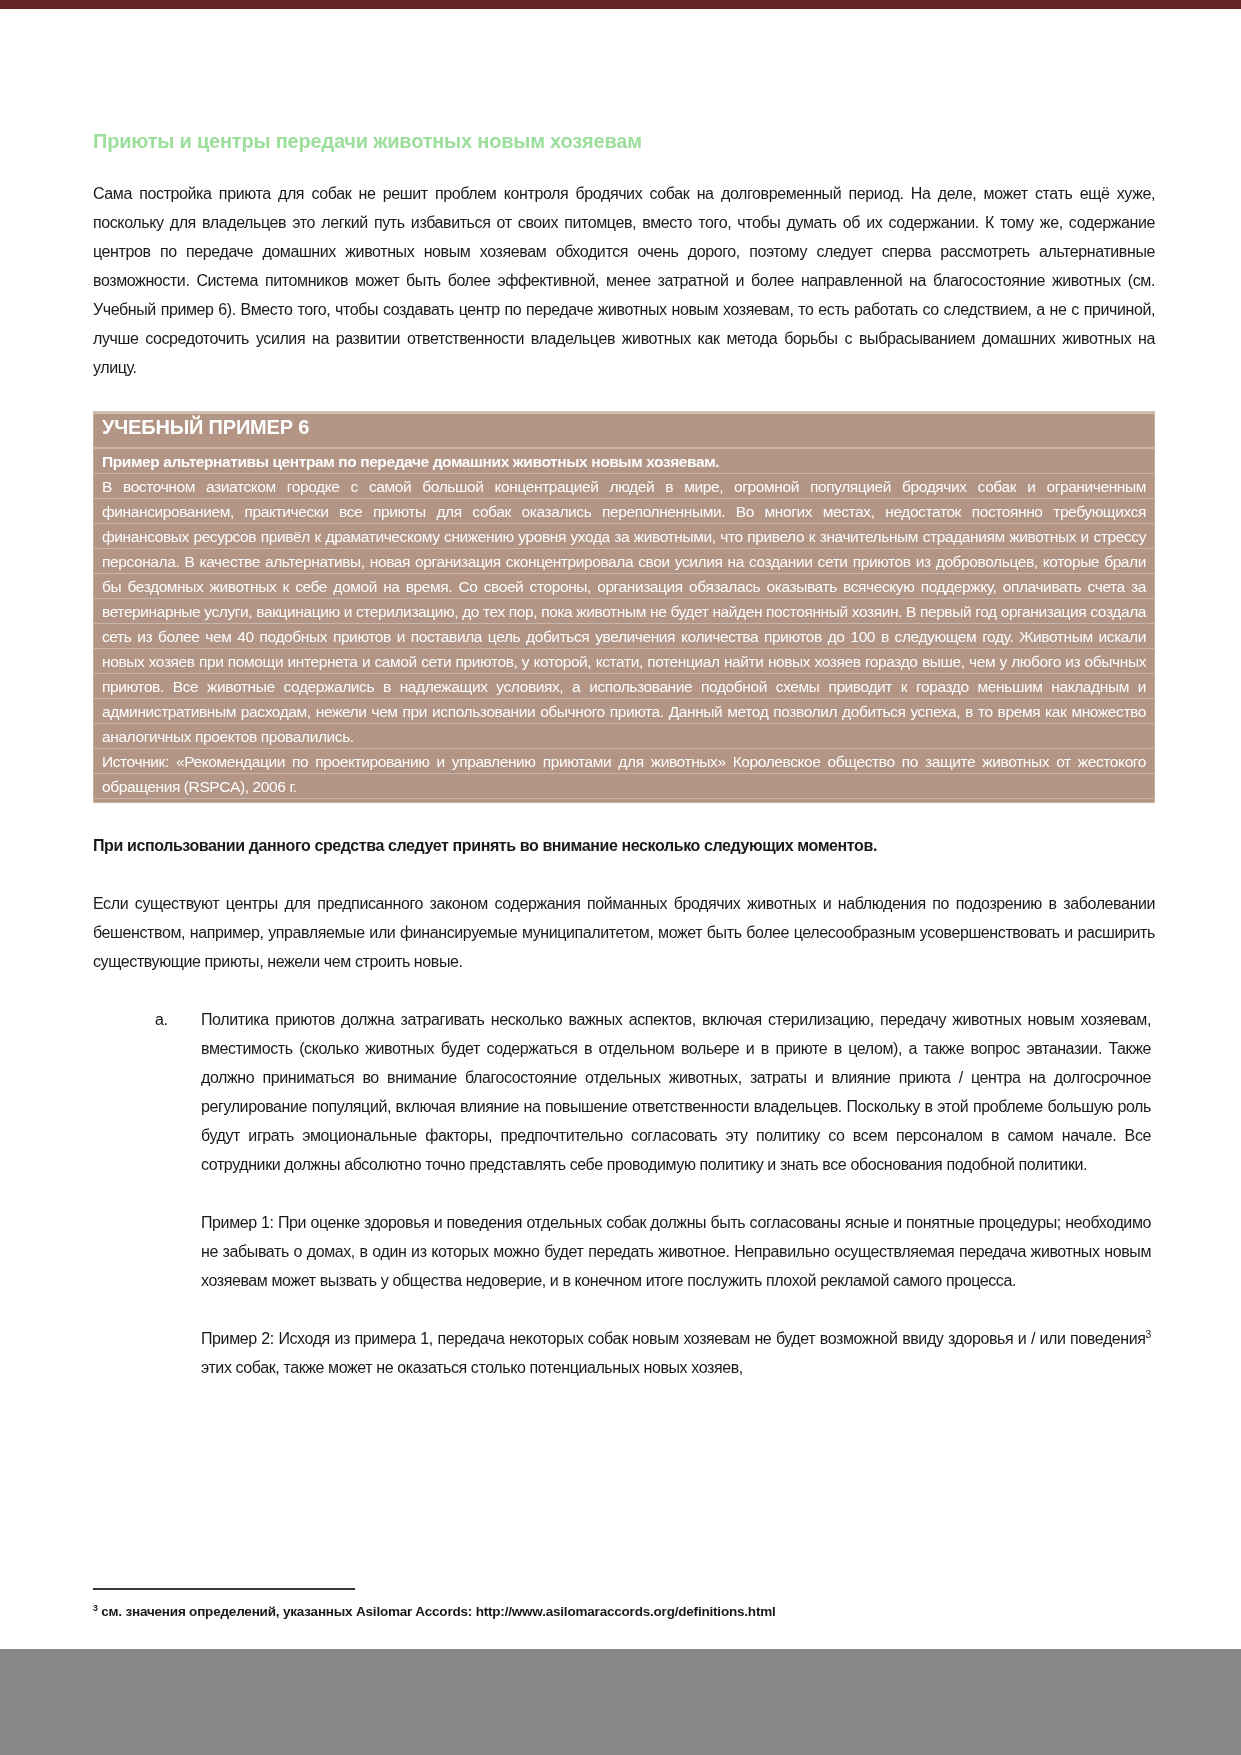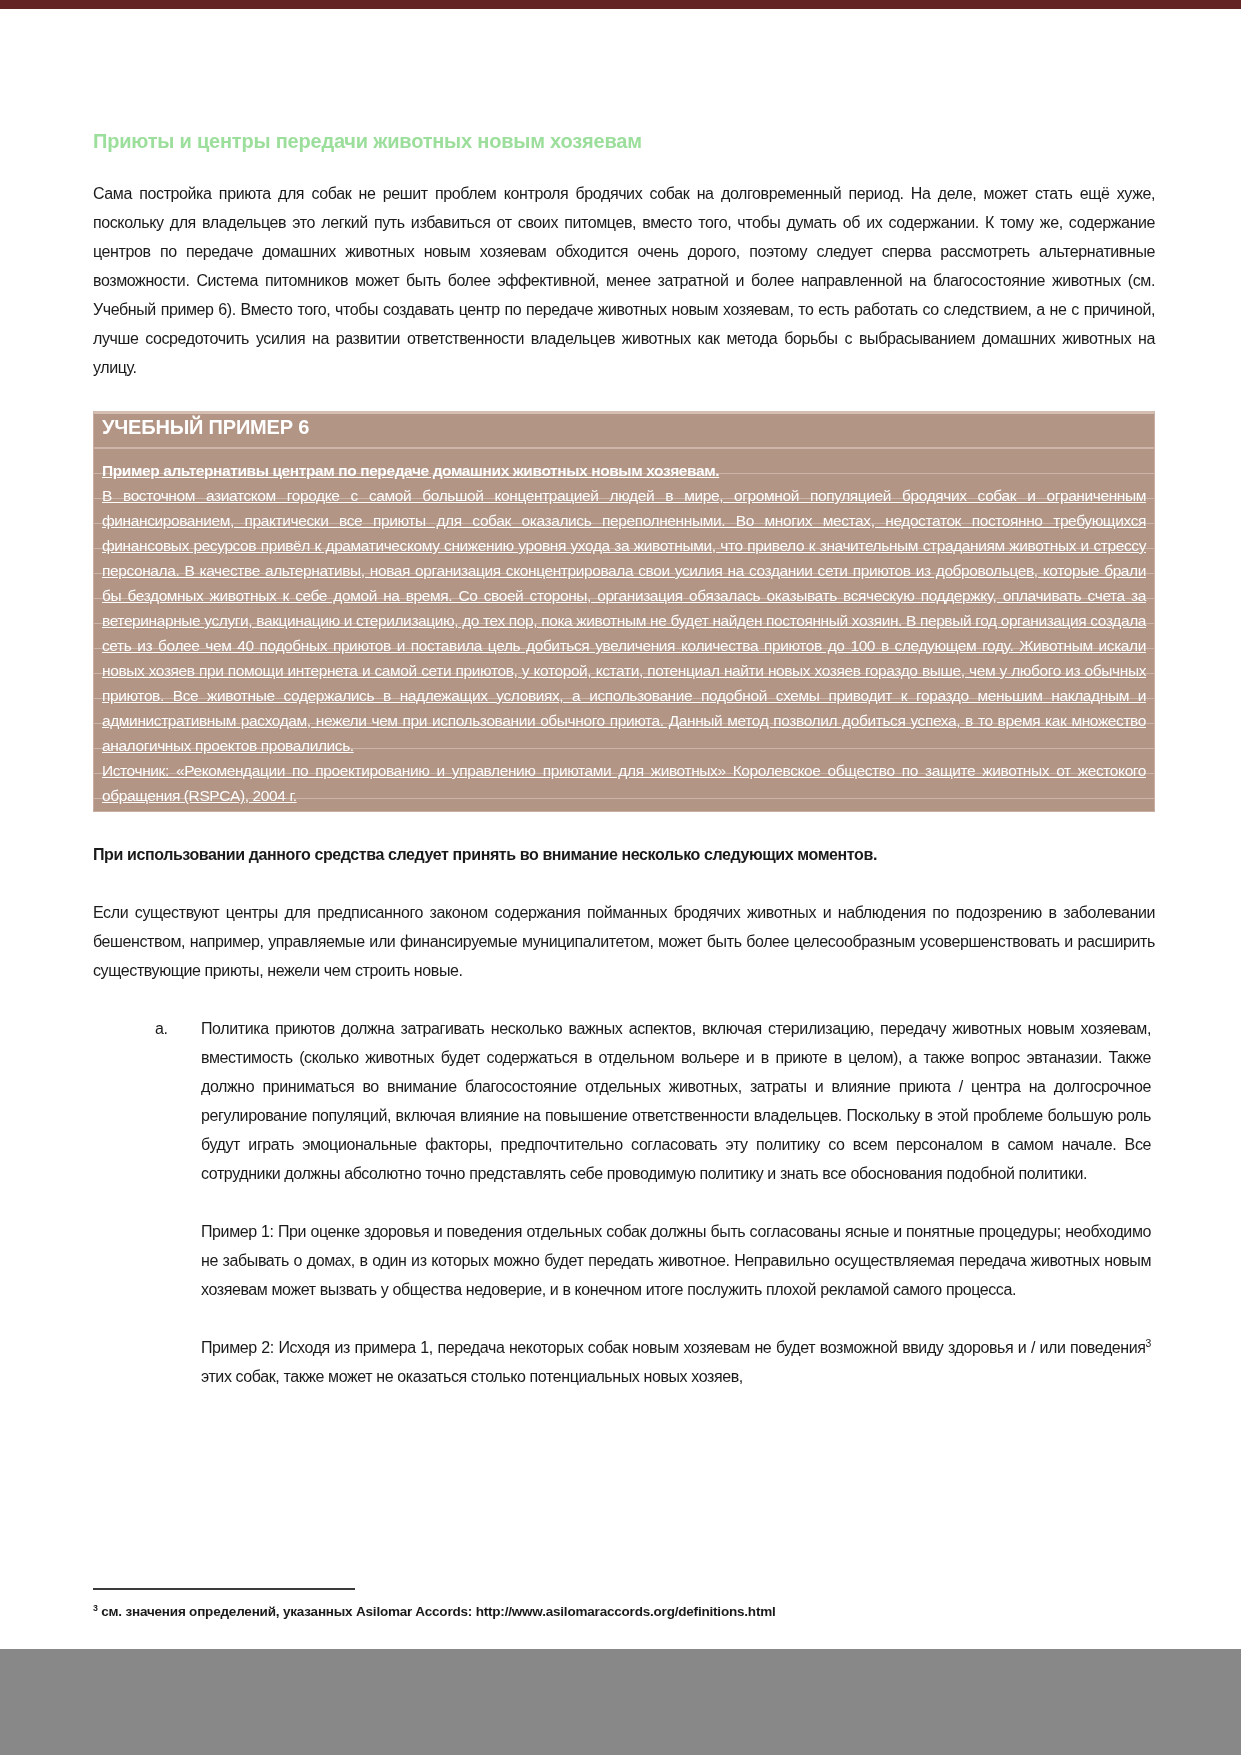--- a/index.html
+++ b/index.html
@@ -26,26 +26,25 @@
   .case-study {
     background:var(--case-study-bg,#B29585); color:#ffffff;
     border:1px solid #c7aea1; border-top:3px solid #d4beb2;
     margin:0 0 28px 0;
   }
   .cs-header {
     font-size:20px; font-weight:bold; letter-spacing:-0.2px;
     padding:2px 8px 8px 8px; border-bottom:2px solid #ccb4a7;
   }
   .cs-body {
-    padding:9px 8px 3px 8px; font-size:15.5px; line-height:25px;
+    padding:0 8px 3px 8px; font-size:15.5px; line-height:25px;
     letter-spacing:-0.4px; text-align:justify;
     background:repeating-linear-gradient(to bottom,
       transparent 0px, transparent 24px,
       rgba(255,255,255,0.30) 24px, rgba(255,255,255,0.30) 25px);
-    text-decoration:underline;
   }
   .cs-subtitle { display:block; font-weight:bold; }
   .cs-text, .cs-source { display:block; }
   
   .list-item { position:relative; margin:0 0 29px 107px; width:950px; }
   .list-marker {
     position:absolute; left:-45px; top:0;
     font-size:16px; line-height:29px; letter-spacing:-0.4px;
   }
   .item-text, .example { width:950px; margin-left:1px; }
@@ -78,21 +77,21 @@
 
     <h1 class="heading">Приюты и центры передачи животных новым хозяевам</h1>
 
     <p class="body-text">Сама постройка приюта для собак не решит проблем контроля бродячих собак на долговременный период. На деле, может стать ещё хуже, поскольку для владельцев это легкий путь избавиться от своих питомцев, вместо того, чтобы думать об их содержании. К тому же, содержание центров по передаче домашних животных новым хозяевам обходится очень дорого, поэтому следует сперва рассмотреть альтернативные возможности. Система питомников может быть более эффективной, менее затратной и более направленной на благосостояние животных (см. Учебный пример 6). Вместо того, чтобы создавать центр по передаче животных новым хозяевам, то есть работать со следствием, а не с причиной, лучше сосредоточить усилия на развитии ответственности владельцев животных как метода борьбы с выбрасыванием домашних животных на улицу.</p>
 
     <section class="case-study">
       <div class="cs-header">УЧЕБНЫЙ ПРИМЕР 6</div>
       <div class="cs-body">
         <span class="cs-subtitle">Пример альтернативы центрам по передаче домашних животных новым хозяевам.</span>
         <span class="cs-text">В восточном азиатском городке с самой большой концентрацией людей в мире, огромной популяцией бродячих собак и ограниченным финансированием, практически все приюты для собак оказались переполненными. Во многих местах, недостаток постоянно требующихся финансовых ресурсов привёл к драматическому снижению уровня ухода за животными, что привело к значительным страданиям животных и стрессу персонала. В качестве альтернативы, новая организация сконцентрировала свои усилия на создании сети приютов из добровольцев, которые брали бы бездомных животных к себе домой на время. Со своей стороны, организация обязалась оказывать всяческую поддержку, оплачивать счета за ветеринарные услуги, вакцинацию и стерилизацию, до тех пор, пока животным не будет найден постоянный хозяин. В первый год организация создала сеть из более чем 40 подобных приютов и поставила цель добиться увеличения количества приютов до 100 в следующем году. Животным искали новых хозяев при помощи интернета и самой сети приютов, у которой, кстати, потенциал найти новых хозяев гораздо выше, чем у любого из обычных приютов. Все животные содержались в надлежащих условиях, а использование подобной схемы приводит к гораздо меньшим накладным и административным расходам, нежели чем при использовании обычного приюта. Данный метод позволил добиться успеха, в то время как множество аналогичных проектов провалились.</span>
-        <span class="cs-source">Источник: «Рекомендации по проектированию и управлению приютами для животных» Королевское общество по защите животных от жестокого обращения (RSPCA), 2004 г.</span>
+        <span class="cs-source">Источник: «Рекомендации по проектированию и управлению приютами для животных» Королевское общество по защите животных от жестокого обращения (RSPCA), 2006 г.</span>
       </div>
     </section>
 
     <p class="body-text bold">При использовании данного средства следует принять во внимание несколько следующих моментов.</p>
 
     <p class="body-text">Если существуют центры для предписанного законом содержания пойманных бродячих животных и наблюдения по подозрению в заболевании бешенством, например, управляемые или финансируемые муниципалитетом, может быть более целесообразным усовершенствовать и расширить существующие приюты, нежели чем строить новые.</p>
 
     <div class="list-item">
       <span class="list-marker">a.</span>
       <p class="body-text item-text" style="margin-bottom:29px;">Политика приютов должна затрагивать несколько важных аспектов, включая стерилизацию, передачу животных новым хозяевам, вместимость (сколько животных будет содержаться в отдельном вольере и в приюте в целом), а также вопрос эвтаназии. Также должно приниматься во внимание благосостояние отдельных животных, затраты и влияние приюта / центра на долгосрочное регулирование популяций, включая влияние на повышение ответственности владельцев. Поскольку в этой проблеме большую роль будут играть эмоциональные факторы, предпочтительно согласовать эту политику со всем персоналом в самом начале. Все сотрудники должны абсолютно точно представлять себе проводимую политику и знать все обоснования подобной политики.</p>

